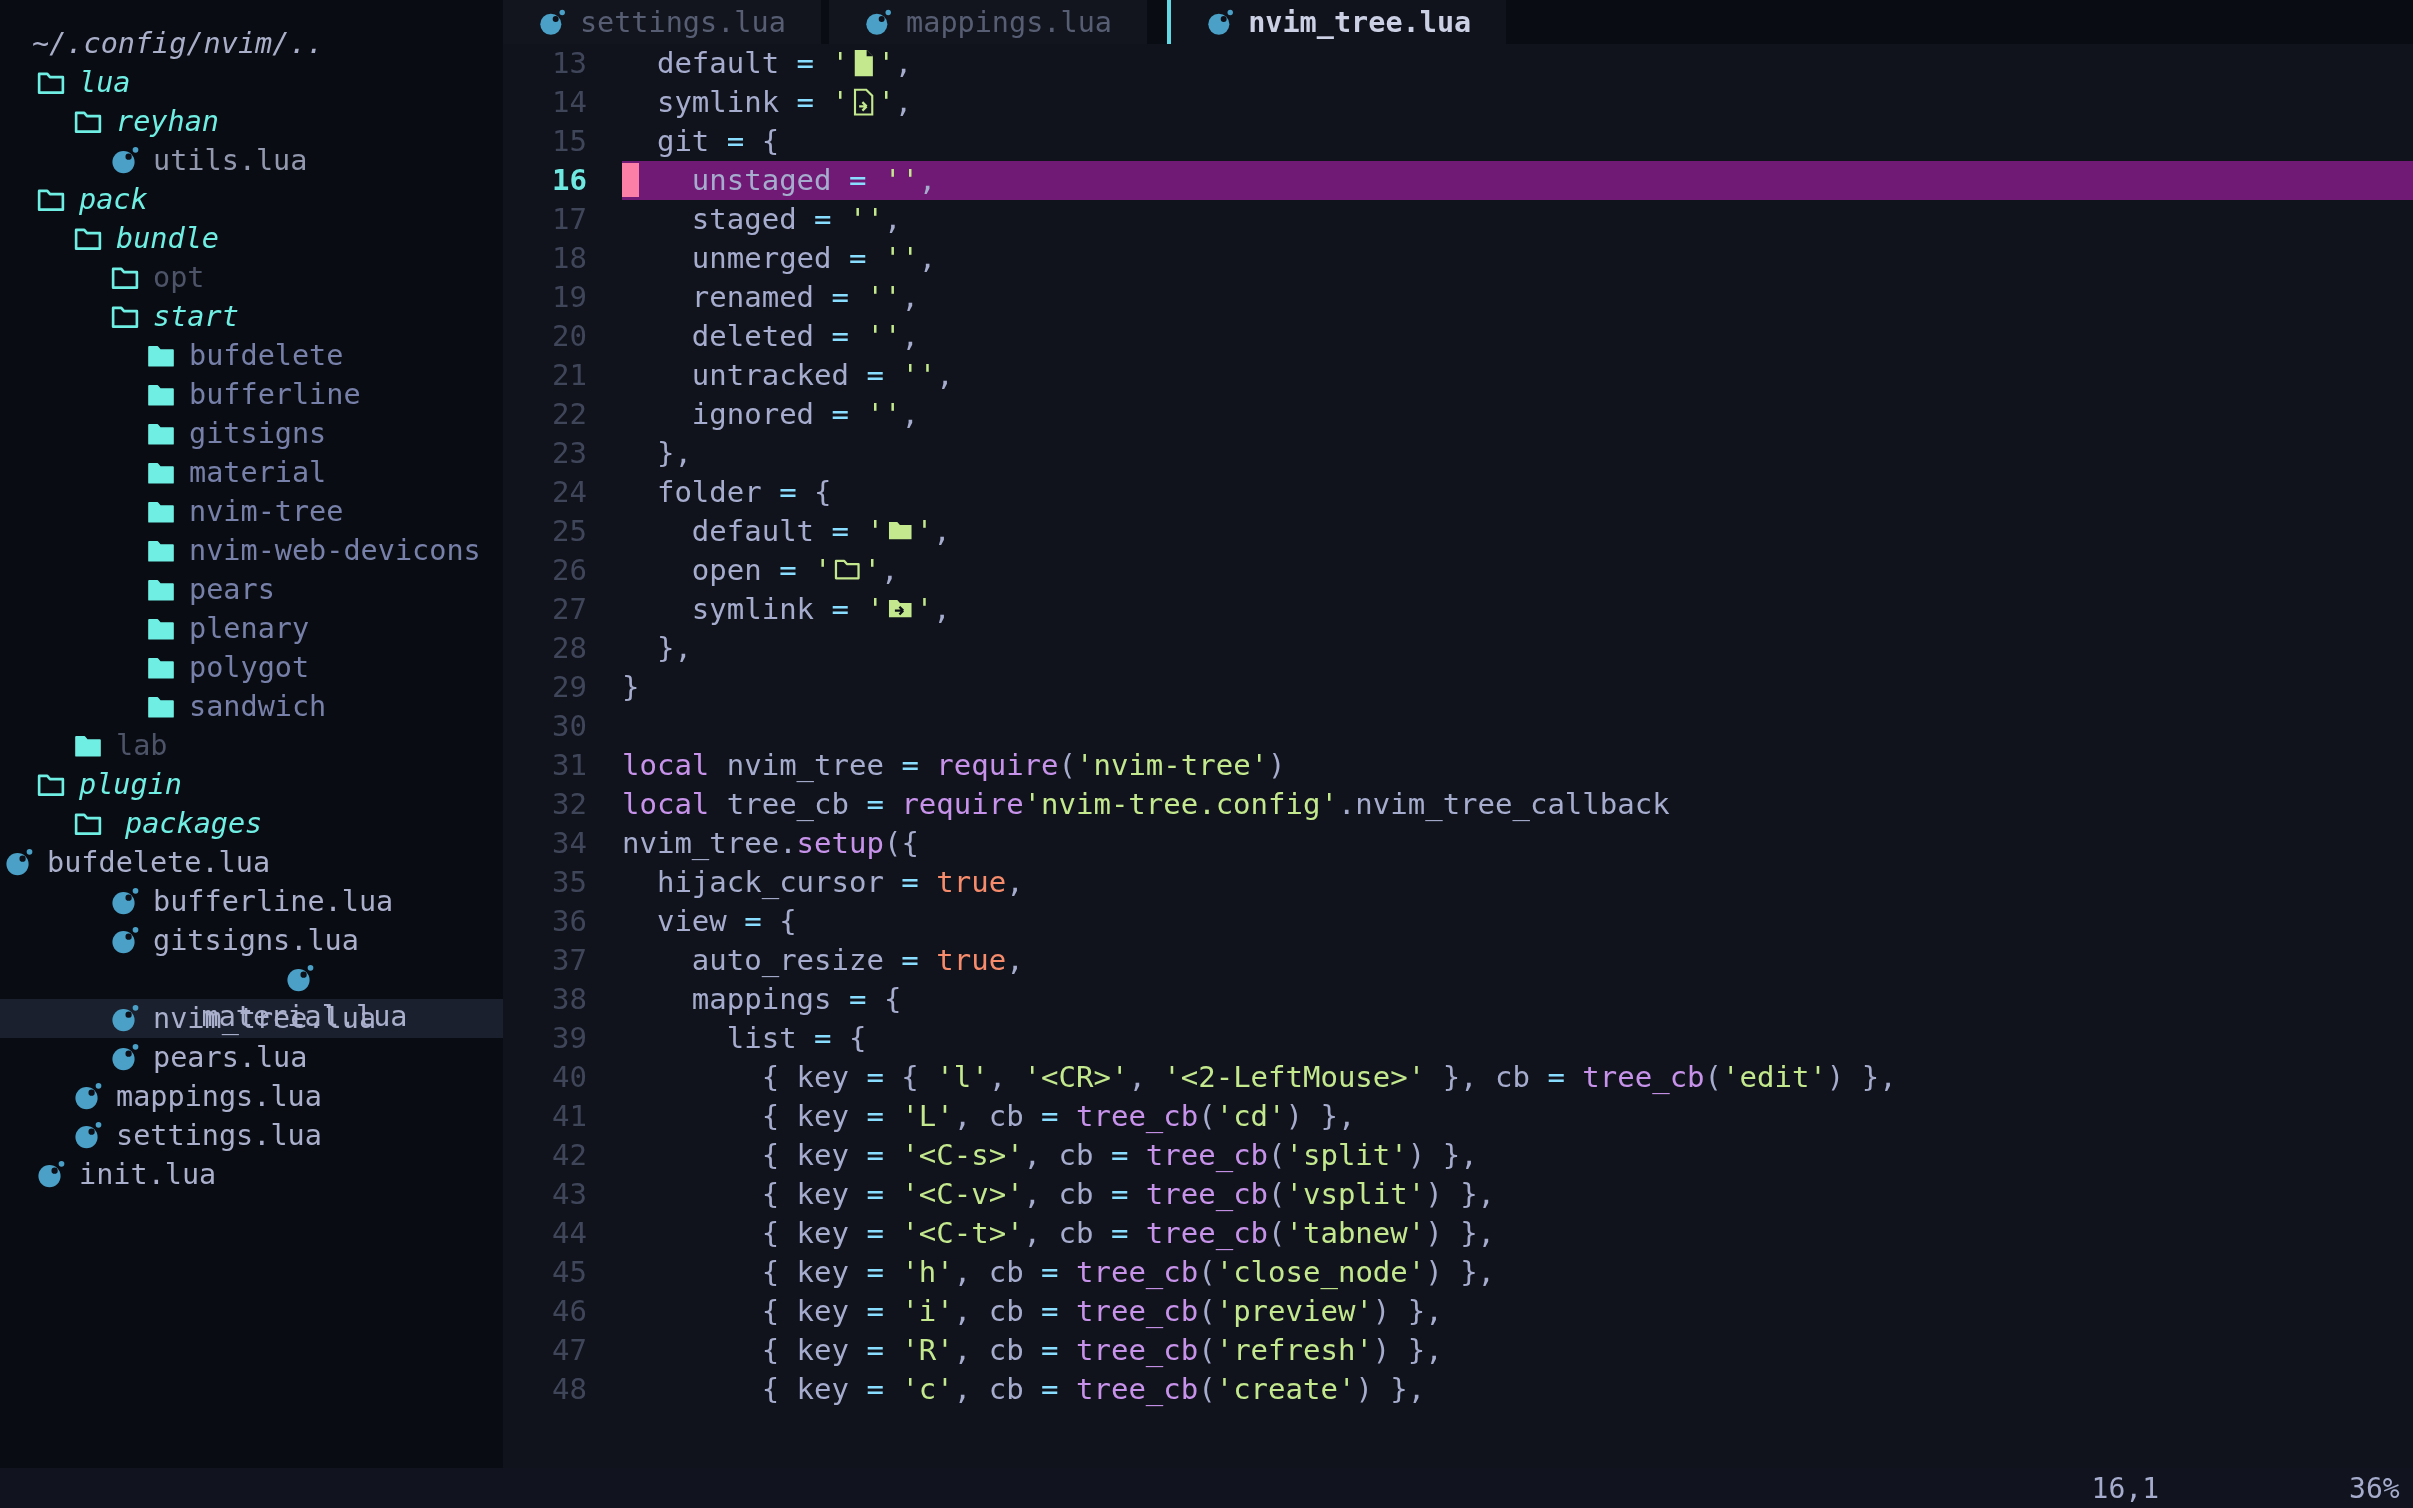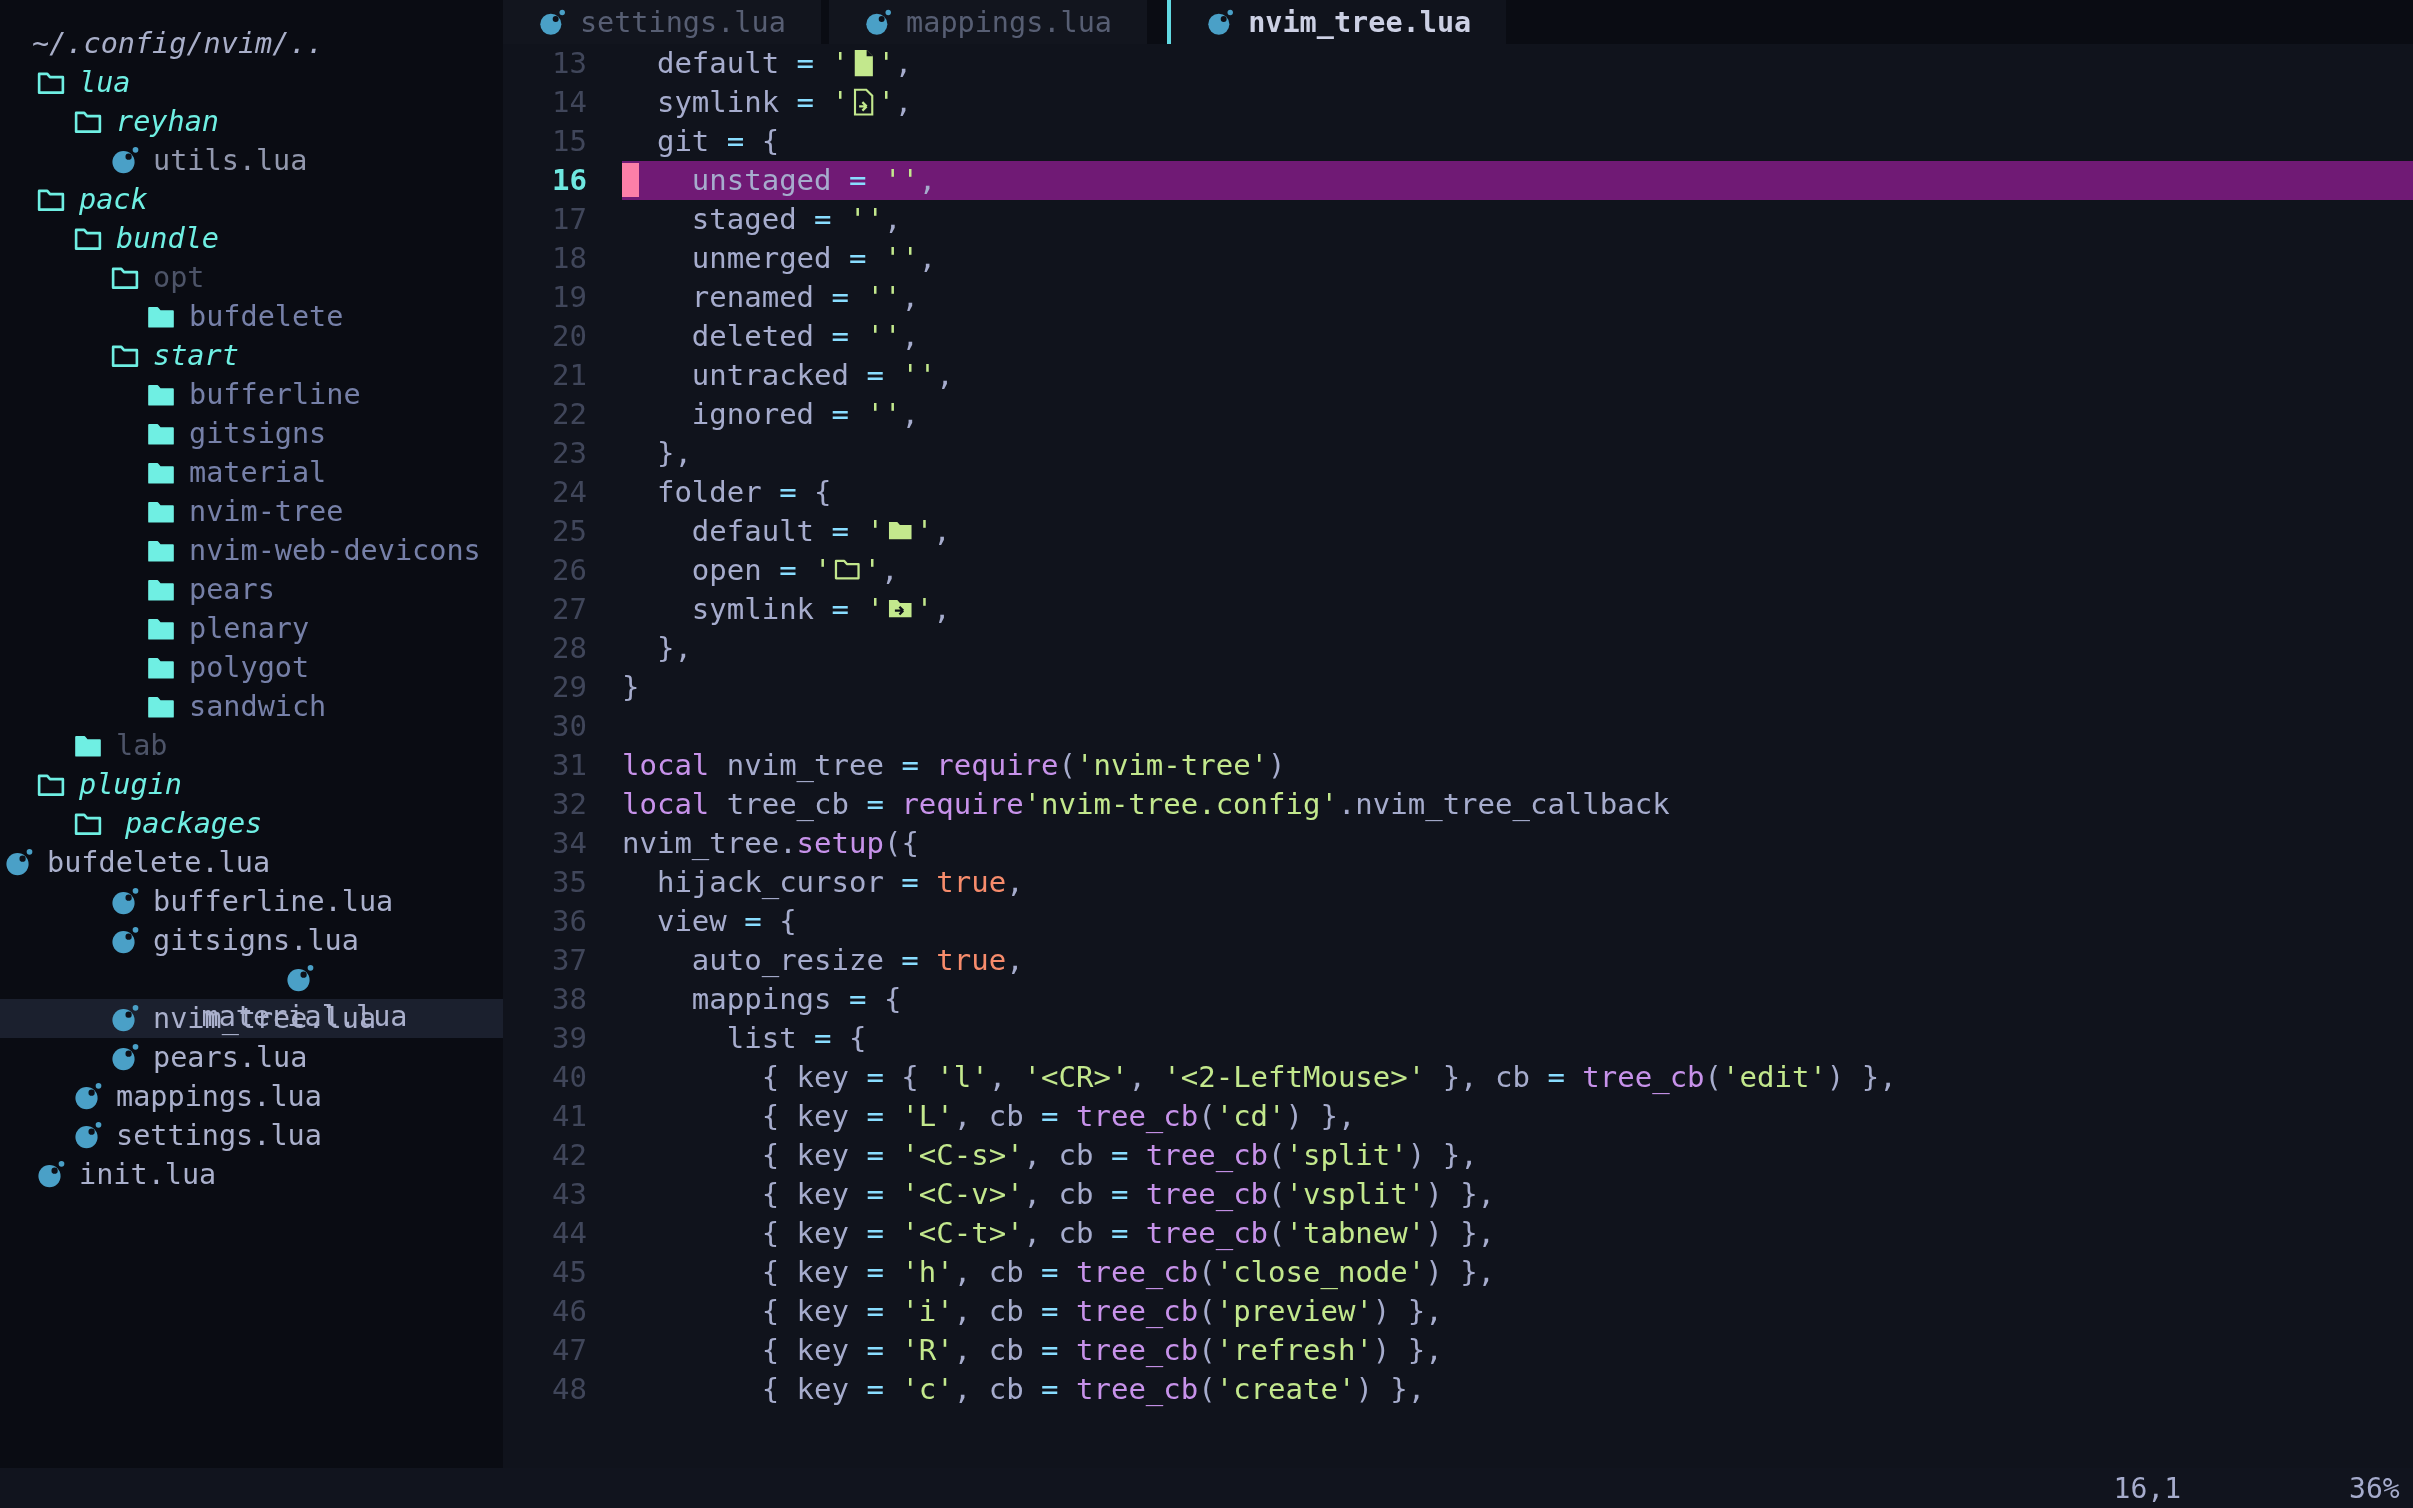--- a/index.html
+++ b/index.html
@@ -56,21 +56,21 @@
   .k{color:#c792ea;}
   .f{color:#c792ea;}
   .b{color:#f78c6c;}
   .cursor{background:#fc7fa8;color:transparent;}
   .cicon{display:inline-flex;vertical-align:middle;margin:0 1.7px;position:relative;top:-2.5px;}
 
   
   #statusbar{
     position:absolute;left:0;right:0;bottom:0;height:40px;
     background:#11141e;display:flex;align-items:center;
-    justify-content:flex-end;font-size:28px;color:#a6accd;
+    justify-content:flex-end;font-size:28px;color:#a6accd;gap:22px;
   }
   #statusbar .pos{margin-right:168px;}
   #statusbar .pct{margin-right:13.4px;}
 </style>
 </head>
 <body>
 
 <div id="app">
   <div id="sidebar">
       <div class="srow" style="padding-left: 32px;"><span class="st-root">~/.config/nvim/..</span></div>
@@ -87,26 +87,26 @@
           </svg></span><span class="st-filedim">utils.lua</span></div>
       <div class="srow" style="padding-left: 32px;"><span class="sicon"><svg width="30" height="30" viewBox="0 0 24 24">
             <path d="M2.5 5.5 h6.5 l2.2 2.6 h10.3 v12.4 h-19 z" fill="none" stroke="#6fefe3" stroke-width="2.1" stroke-linejoin="round"></path>
           </svg></span><span class="st-dir">pack</span></div>
       <div class="srow" style="padding-left: 69px;"><span class="sicon"><svg width="30" height="30" viewBox="0 0 24 24">
             <path d="M2.5 5.5 h6.5 l2.2 2.6 h10.3 v12.4 h-19 z" fill="none" stroke="#6fefe3" stroke-width="2.1" stroke-linejoin="round"></path>
           </svg></span><span class="st-dir">bundle</span></div>
       <div class="srow" style="padding-left: 106px;"><span class="sicon"><svg width="30" height="30" viewBox="0 0 24 24">
             <path d="M2.5 5.5 h6.5 l2.2 2.6 h10.3 v12.4 h-19 z" fill="none" stroke="#6fefe3" stroke-width="2.1" stroke-linejoin="round"></path>
           </svg></span><span class="st-dim">opt</span></div>
+      <div class="srow" style="padding-left: 106px;"><span class="sicon"><svg width="30" height="30" viewBox="0 0 24 24">
+            <path d="M2.5 5.5 h6.5 l2.2 2.6 h10.3 v12.4 h-19 z" fill="none" stroke="#6fefe3" stroke-width="2.1" stroke-linejoin="round"></path>
+          </svg></span><span class="st-dir">start</span></div>
       <div class="srow" style="padding-left: 142px;"><span class="sicon"><svg width="30" height="30" viewBox="0 0 24 24">
             <path d="M2.5 5.5 h6.5 l2.2 2.6 h10.3 v12.4 h-19 z" fill="#6fefe3" stroke="#6fefe3" stroke-width="1.5" stroke-linejoin="round"></path>
           </svg></span><span class="st-pkg">bufdelete</span></div>
-      <div class="srow" style="padding-left: 106px;"><span class="sicon"><svg width="30" height="30" viewBox="0 0 24 24">
-            <path d="M2.5 5.5 h6.5 l2.2 2.6 h10.3 v12.4 h-19 z" fill="none" stroke="#6fefe3" stroke-width="2.1" stroke-linejoin="round"></path>
-          </svg></span><span class="st-dir">start</span></div>
       <div class="srow" style="padding-left: 142px;"><span class="sicon"><svg width="30" height="30" viewBox="0 0 24 24">
             <path d="M2.5 5.5 h6.5 l2.2 2.6 h10.3 v12.4 h-19 z" fill="#6fefe3" stroke="#6fefe3" stroke-width="1.5" stroke-linejoin="round"></path>
           </svg></span><span class="st-pkg">bufferline</span></div>
       <div class="srow" style="padding-left: 142px;"><span class="sicon"><svg width="30" height="30" viewBox="0 0 24 24">
             <path d="M2.5 5.5 h6.5 l2.2 2.6 h10.3 v12.4 h-19 z" fill="#6fefe3" stroke="#6fefe3" stroke-width="1.5" stroke-linejoin="round"></path>
           </svg></span><span class="st-pkg">gitsigns</span></div>
       <div class="srow" style="padding-left: 142px; text-align: right;"><span class="sicon"><svg width="30" height="30" viewBox="0 0 24 24">
             <path d="M2.5 5.5 h6.5 l2.2 2.6 h10.3 v12.4 h-19 z" fill="#6fefe3" stroke="#6fefe3" stroke-width="1.5" stroke-linejoin="round"></path>
           </svg></span><span class="st-pkg">material</span></div>
       <div class="srow" style="padding-left: 142px;"><span class="sicon"><svg width="30" height="30" viewBox="0 0 24 24">

